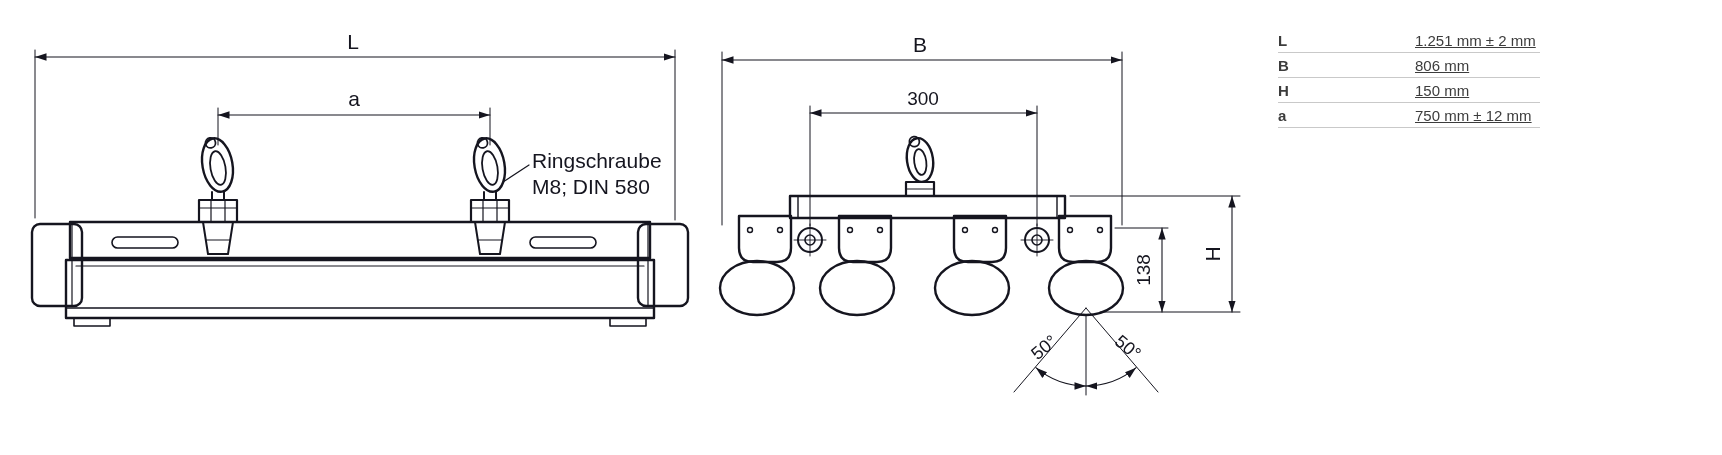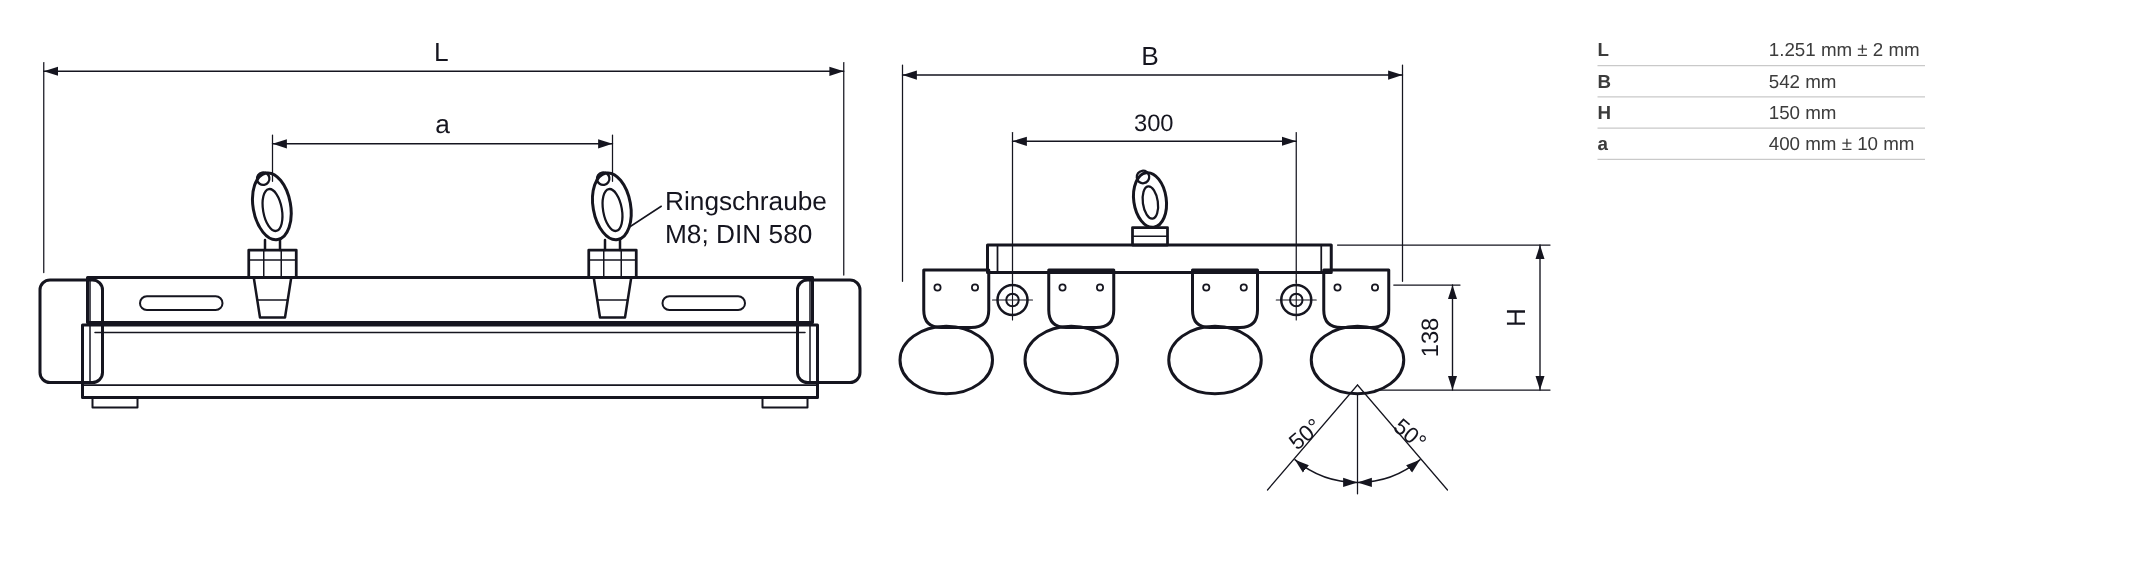--- a/index.html
+++ b/index.html
@@ -29,21 +29,21 @@
     color: #3c3c3c;
     font-size: 15px;
   }
   .dim-row {
     display: flex;
     align-items: center;
     height: 24px;
     border-bottom: 1px solid #c9c9c9;
   }
   .dim-key { width: 137px; font-weight: bold; }
-  .dim-val { flex: 1; }
+  .dim-val { flex: 1; text-decoration: underline; }
 </style>
 </head>
 <body>
 
 <div class="canvas">
 
   <svg width="1722" height="455" viewBox="0 0 1722 455">
     <defs>
       <marker id="arr" markerWidth="13" markerHeight="10" refX="11.5" refY="4.5" orient="auto-start-reverse" markerUnits="userSpaceOnUse">
         <path d="M0,0.8 L11.5,4.5 L0,8.2 Z" fill="#15151f"></path>
@@ -204,25 +204,25 @@
     </g>
   </svg>
 
   <div class="dim-table">
     <div class="dim-row">
       <span class="dim-key">L</span>
       <span class="dim-val">1.251 mm ± 2 mm</span>
     </div>
     <div class="dim-row">
       <span class="dim-key">B</span>
-      <span class="dim-val">542 mm</span>
+      <span class="dim-val">806 mm</span>
     </div>
     <div class="dim-row">
       <span class="dim-key">H</span>
       <span class="dim-val">150 mm</span>
     </div>
     <div class="dim-row">
       <span class="dim-key">a</span>
-      <span class="dim-val">400 mm ± 10 mm</span>
+      <span class="dim-val">750 mm ± 12 mm</span>
     </div>
   </div>
 
 </div>
 
 </body></html>

